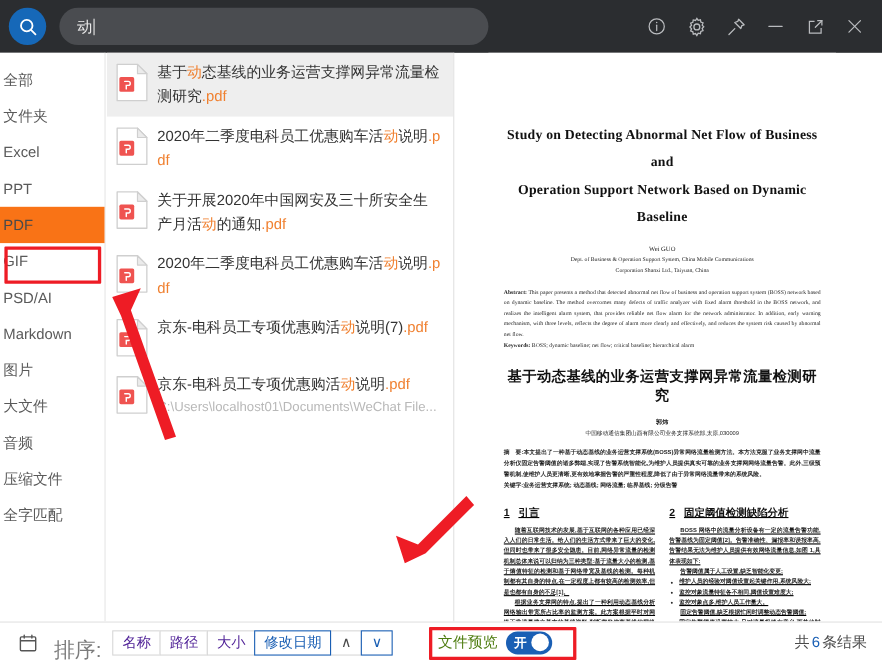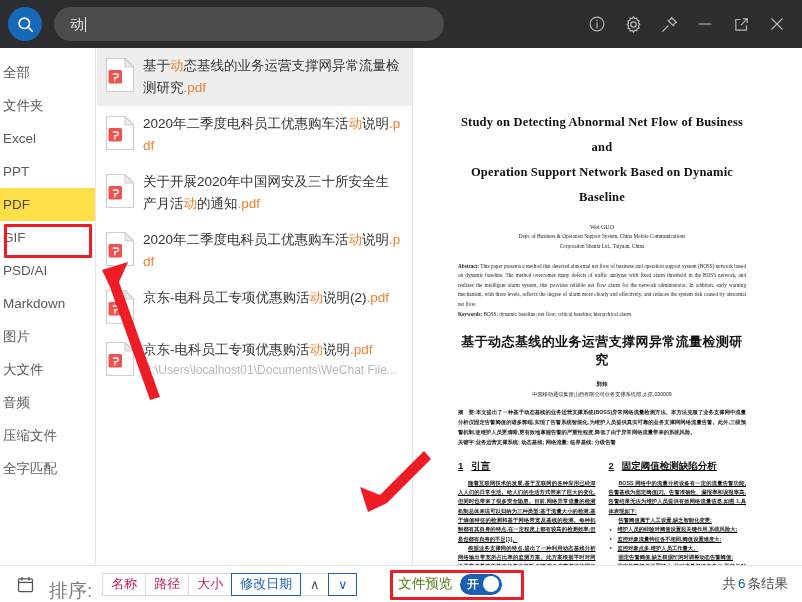--- a/index.html
+++ b/index.html
@@ -67,21 +67,21 @@
     padding-top: 8px;
   }
   .side-item {
     height: 33px; line-height: 33px;
     padding-left: 3px;
     font-size: 13.5px;
     color: #5a5a5a;
     cursor: pointer;
     white-space: nowrap;
   }
-  .side-item.active { background: #fde047; color: #4a4a4a; }
+  .side-item.active { background: #f97316; color: #4a4a4a; }
 
   
   .results {
     position: absolute; left: 97px; top: 48px;
     width: 316px; height: 517px;
     background: #ffffff;
     border-right: 1px solid #e2e2e2;
     overflow: hidden;
   }
   .res-row {
@@ -197,21 +197,21 @@
     border-top: 1px solid #e2e2e2;
     display: flex; align-items: center;
     padding: 0 14px 0 16px;
   }
   .sort-label { font-size: 19px; color: #7c7c7c; margin: 14px 10px 0 14px; }
   .sort-btn {
     height: 23px; min-width: 40px;
     padding: 0 8px;
     border: 1px solid #d8d8d8;
     background: #fff;
-    font-size: 13px; color: #be185d;
+    font-size: 13px; color: #4c1d95;
     display: flex; align-items: center; justify-content: center;
     margin-right: -1px;
     cursor: pointer;
   }
   .sort-btn.active { border: 1px solid #1a5fb4; color: #1a5fb4; position: relative; z-index: 2; }
   .arrow-btn {
     width: 29px; height: 23px;
     border: 1px solid #d8d8d8; background: #fff;
     display: flex; align-items: center; justify-content: center;
     margin-right: -1px; cursor: pointer;
@@ -373,21 +373,21 @@
         </div>
       </div>
       <div class="res-row">
         <div class="pdf-icon"><svg width="30" height="36" viewBox="0 0 30 36">
       <path d="M1.5 1.5 H20 L28.5 10 V34.5 H1.5 Z" fill="#ffffff" stroke="#cfcfcf" stroke-width="1.2" stroke-linejoin="round"></path>
       <path d="M20 1.5 L28.5 10 H20 Z" fill="#ebebeb" stroke="#cfcfcf" stroke-width="1.1" stroke-linejoin="round"></path>
       <rect x="3.5" y="13" width="13.5" height="13.5" rx="1.5" fill="#ef5350"></rect>
       <path d="M8.4 17 h3.2 a1.8 1.8 0 0 1 0 3.6 h-1.8 v3.2" fill="none" stroke="#ffffff" stroke-width="1.3" stroke-linecap="round"></path>
     </svg></div>
         <div class="res-txt">
-          <div class="res-title"><span>京东-电科员工专项优惠购活</span><span class="hl">动</span><span>说明(2)</span><span class="ext">.pdf</span></div>
+          <div class="res-title"><span>京东-电科员工专项优惠购活</span><span class="hl">动</span><span>说明(7)</span><span class="ext">.pdf</span></div>
         </div>
       </div>
       <div class="res-row">
         <div class="pdf-icon"><svg width="30" height="36" viewBox="0 0 30 36">
       <path d="M1.5 1.5 H20 L28.5 10 V34.5 H1.5 Z" fill="#ffffff" stroke="#cfcfcf" stroke-width="1.2" stroke-linejoin="round"></path>
       <path d="M20 1.5 L28.5 10 H20 Z" fill="#ebebeb" stroke="#cfcfcf" stroke-width="1.1" stroke-linejoin="round"></path>
       <rect x="3.5" y="13" width="13.5" height="13.5" rx="1.5" fill="#ef5350"></rect>
       <path d="M8.4 17 h3.2 a1.8 1.8 0 0 1 0 3.6 h-1.8 v3.2" fill="none" stroke="#ffffff" stroke-width="1.3" stroke-linecap="round"></path>
     </svg></div>
         <div class="res-txt">

